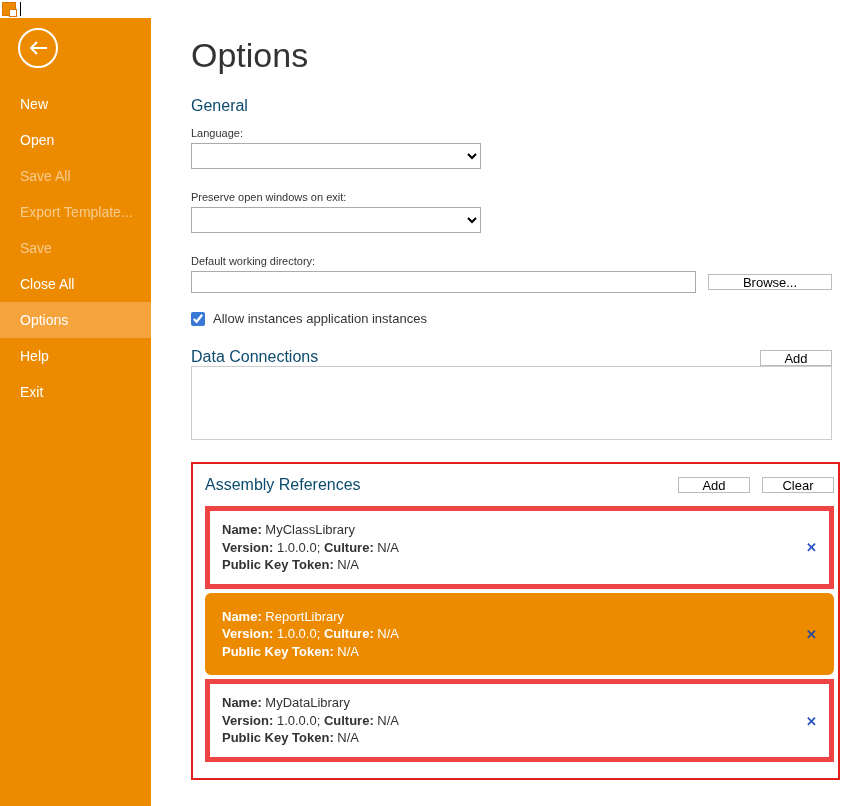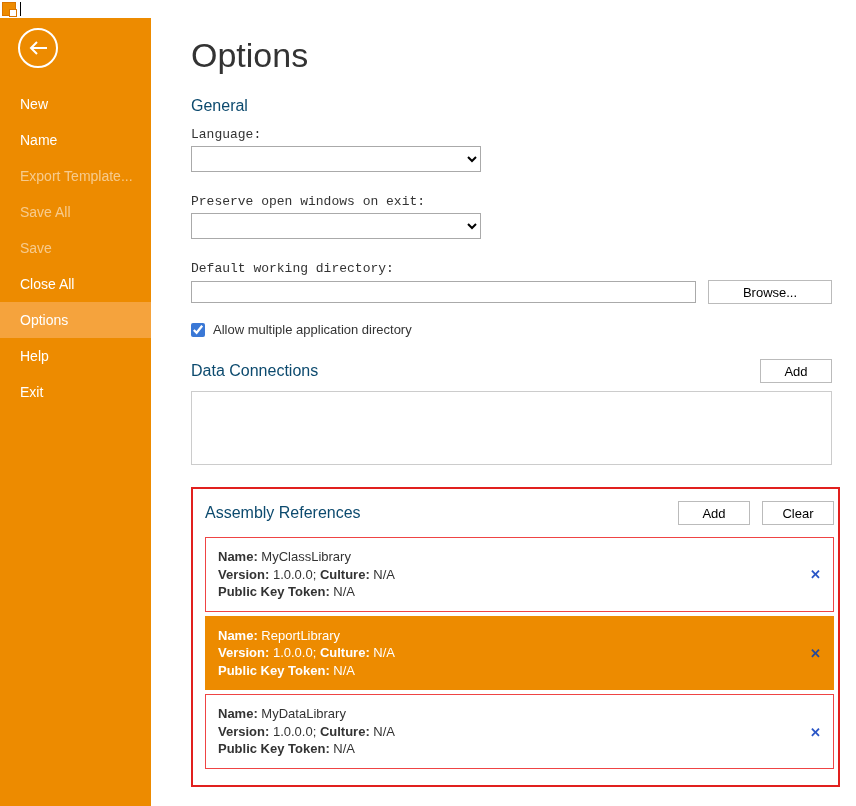--- a/index.html
+++ b/index.html
@@ -12,36 +12,36 @@
   .sidebar { width:151px; background:#ed8b00; color:#fff; padding-top:0; }
   .back-btn { width:40px; height:40px; border:2px solid #fff; border-radius:50%; margin:10px 0 18px 18px; display:flex; align-items:center; justify-content:center; cursor:pointer; }
   .back-btn svg{display:block;}
   .menu-item { font-size:14px; padding:10px 0 10px 20px; cursor:pointer; }
   .menu-item.disabled { color:rgba(255,255,255,0.55); cursor:default; }
   .menu-item.selected { background:#f5a33d; }
   .main { flex:1; padding:18px 24px 0 40px; overflow:auto; }
   .page-title { font-size:34px; font-weight:300; color:#333; margin-bottom:22px; }
   .section-title { font-size:16px; color:#0c4a6e; font-weight:400; margin-bottom:12px; }
   .field { margin-bottom:18px; }
-  .field-label { font-size:13px; color:#333; margin-bottom:4px; display:block;font-family:Liberation Mono, monospace;}
+  .field-label { font-size:11px; color:#333; margin-bottom:4px; display:block;}
   select.dropdown { width:290px; height:22px; font-size:13px; border:1px solid #aaa; background:#fff; padding:12px 4px;}
   .row { display:flex; gap:12px; align-items:center;}
   .dir-input { flex:1; height:22px; border:1px solid #aaa; font-size:13px; padding:0 6px;}
-  .btn { height:24px; padding:0 18px; font-size:13px; background:#fff; border:1px solid #bbb; cursor:pointer; min-width:72px;}
+  .btn { height:16px; padding:0 18px; font-size:13px; background:#fff; border:1px solid #bbb; cursor:pointer; min-width:72px;}
   .browse-btn{width:124px;}
   .check-row{display:flex; align-items:center; gap:8px; font-size:13px; color:#333; margin-bottom:22px;}
   .check-row input{width:14px;height:14px; accent-color:#3a78d6;}
-  .dc-header{display:flex; justify-content:space-between; align-items:center; margin-bottom:8px;}
+  .dc-header{display:flex; justify-content:space-between; align-items:flex-end; }
   .dc-box{height:74px; border:1px solid #ccc; margin-bottom:22px;}
   .ar-outline{border:2px solid #e1201e; padding:12px 4px 12px 12px; margin-right:-8px;}
   .ar-header{display:flex; align-items:center; margin-bottom:12px; gap:12px;}
   .ar-header .spacer{flex:1;}
   .ref-list{border-top:none;}
-  .ref-item{border:1px solid #ef4444; padding:10px 12px; font-size:13px; position:relative; color:#333; margin-bottom:4px;}
-  .ref-item.selected{background:#ed8b00; color:#fff; border-color:#ed8b00;}
+  .ref-item{border:5px solid #ef4444; padding:10px 12px; font-size:13px; position:relative; color:#333; margin-bottom:4px;}
+  .ref-item.selected{background:#ed8b00; color:#fff; border-color:#ed8b00;border-radius:6px;}
   .ref-item .ref-line{line-height:1.35;}
   .ref-item b{font-weight:600;}
   .remove-x{position:absolute; right:12px; top:50%; transform:translateY(-50%); font-size:13px; cursor:pointer; color:#2a56c6; font-weight:700;}
   .ref-item.selected .remove-x{color:#264a99;}
 </style>
 </head>
 <body>
 
 <div class="titlebar">
   <div class="app-icon"></div>
@@ -51,23 +51,23 @@
 <div class="app">
   <div class="sidebar">
     <div class="back-btn">
       <svg width="22" height="22" viewBox="0 0 22 22">
         <line x1="20" y1="11" x2="4" y2="11" stroke="#fff" stroke-width="2"></line>
         <polyline points="10,5 4,11 10,17" fill="none" stroke="#fff" stroke-width="2"></polyline>
       </svg>
     </div>
     <div id="menu">
         <div class="menu-item">New</div>
-        <div class="menu-item">Name</div>
+        <div class="menu-item">Open</div>
+        <div class="menu-item disabled">Save All</div>
         <div class="menu-item disabled">Export Template...</div>
-        <div class="menu-item disabled">Save All</div>
         <div class="menu-item disabled">Save</div>
         <div class="menu-item">Close All</div>
         <div class="menu-item selected">Options</div>
         <div class="menu-item">Help</div>
         <div class="menu-item">Exit</div>
       </div>
   </div>
 
   <div class="main">
     <div class="page-title">Options</div>
@@ -91,21 +91,21 @@
     <div class="field">
       <span class="field-label">Default working directory:</span>
       <div class="row">
         <input class="dir-input" type="text" value="" style="">
         <button class="btn browse-btn">Browse...</button>
       </div>
     </div>
 
     <label class="check-row">
       <input type="checkbox" checked="" style="">
-      <span>Allow multiple application directory</span>
+      <span>Allow instances application instances</span>
     </label>
 
     <div class="dc-header">
       <div class="section-title" style="margin:0">Data Connections</div>
       <button class="btn">Add</button>
     </div>
     <div class="dc-box"></div>
 
     <div class="ar-outline">
       <div class="ar-header">

